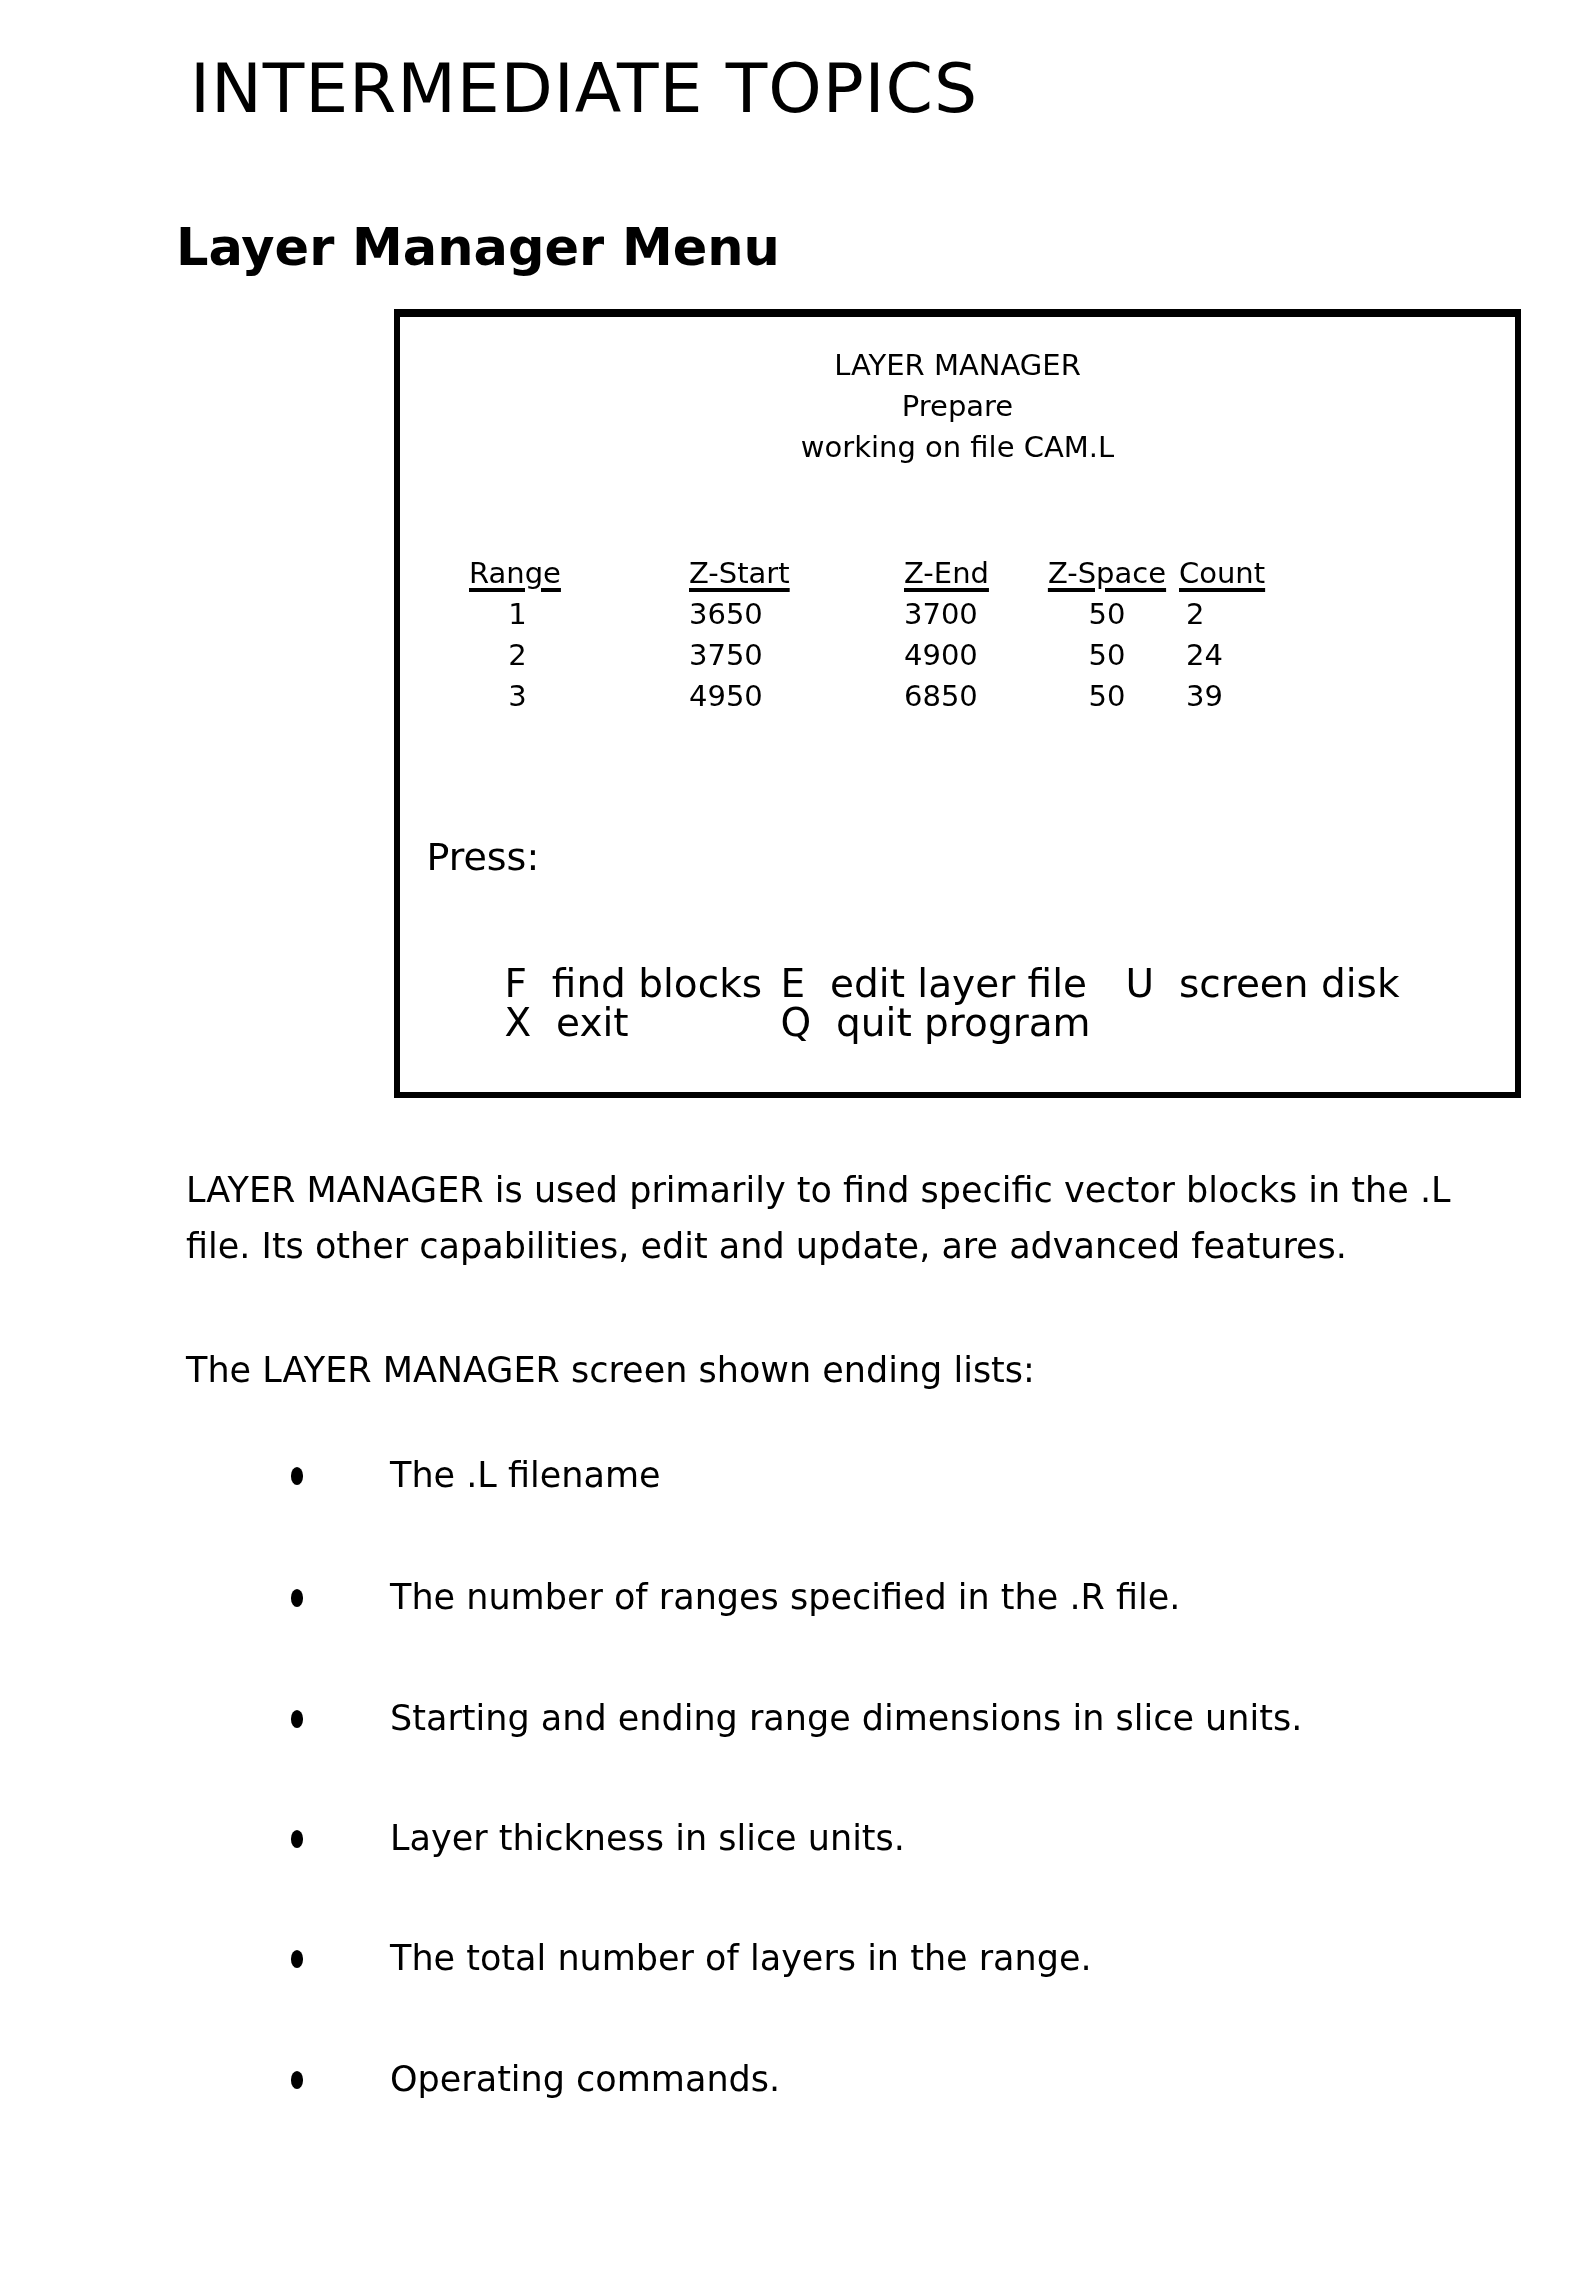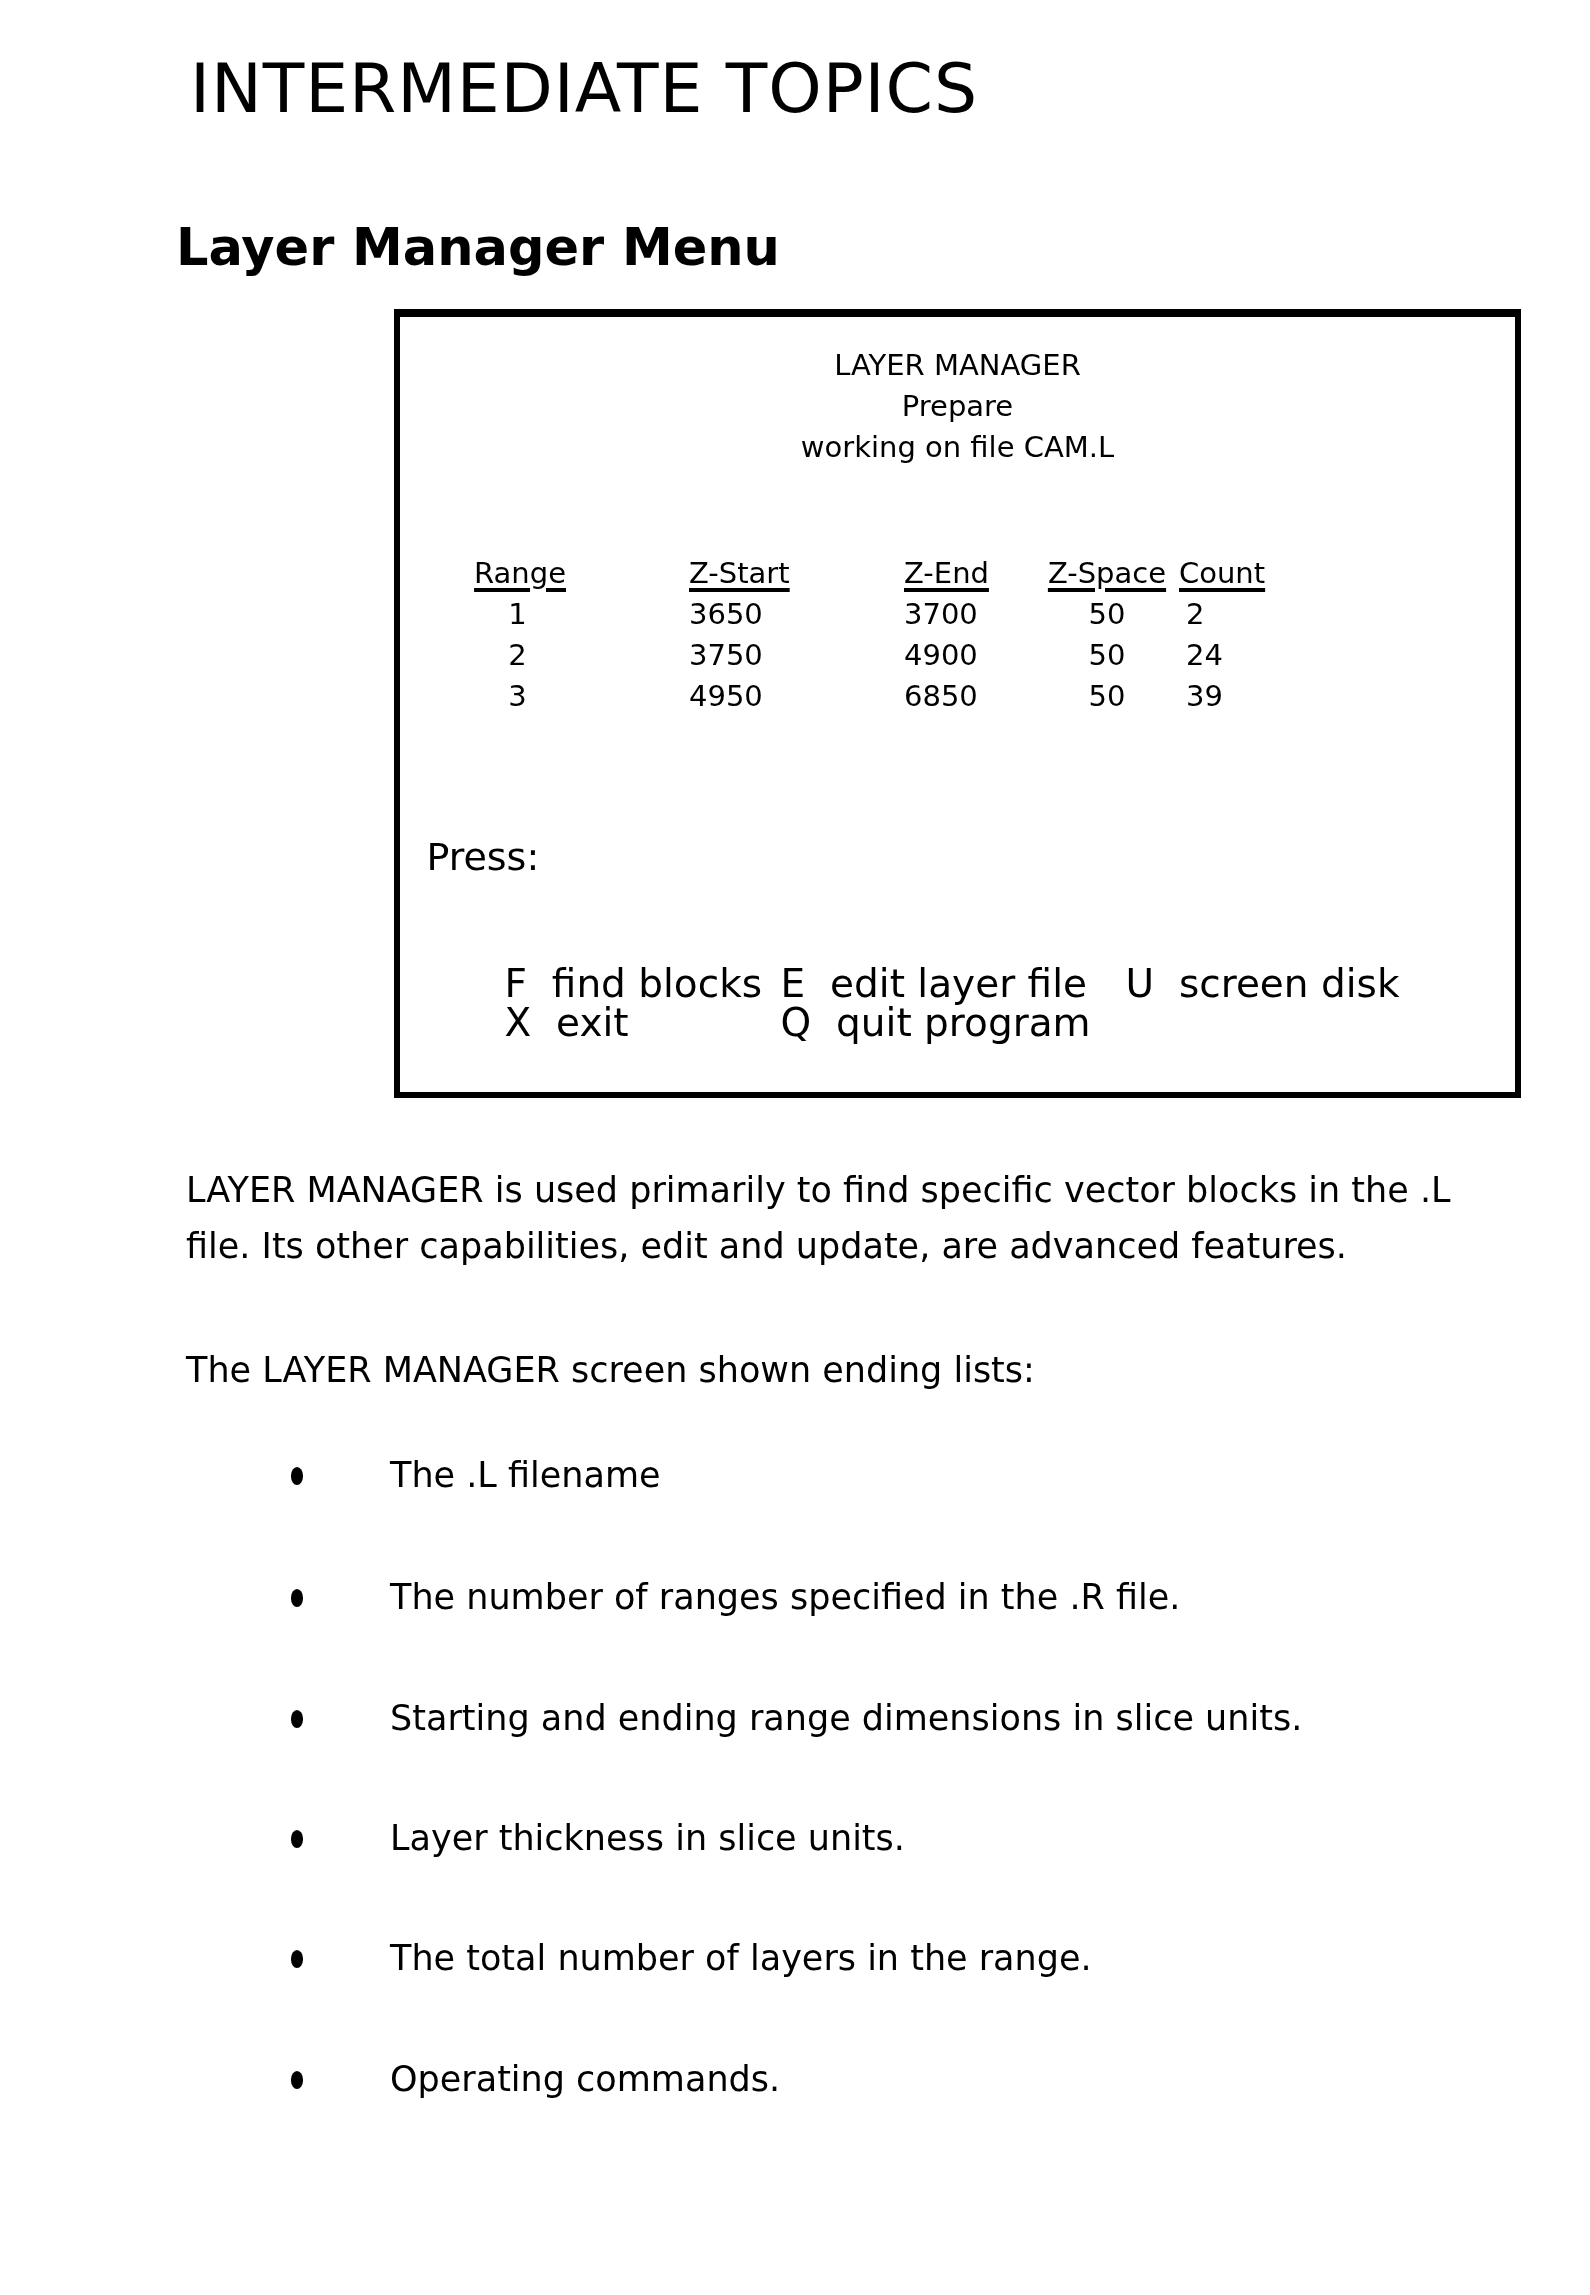--- a/index.html
+++ b/index.html
@@ -26,21 +26,21 @@
       font-size: 29px; line-height: 41px;
     }
     .range-table {
       position: absolute; left: 0; top: 236px; width: 100%;
       font-size: 29px; border-collapse: collapse;
     }
     .col { position: absolute; }
     .hdr { text-decoration: underline; text-decoration-thickness: 3.5px; text-underline-offset: 5.3px; }
     .cell { display: block; line-height: 41px; }
     .c-range { left: 69px; width: 97px; text-align: center; }
-    .c-range .hdr { display:block; text-align: right; }
+    .c-range .hdr { display:block; text-align: left; }
     .c-zstart { left: 289px; }
     .c-zend { left: 504px; }
     .c-zspace { left: 647px; width: 120px; text-align: center; }
     .c-count { left: 779px; }
     .c-count .cell.val { padding-left: 7px; }
     .press-label {
       position: absolute; left: 26.4px; top: 518px; font-size: 38px;
     }
     .cmd {
       position: absolute; font-size: 39px; white-space: pre;

